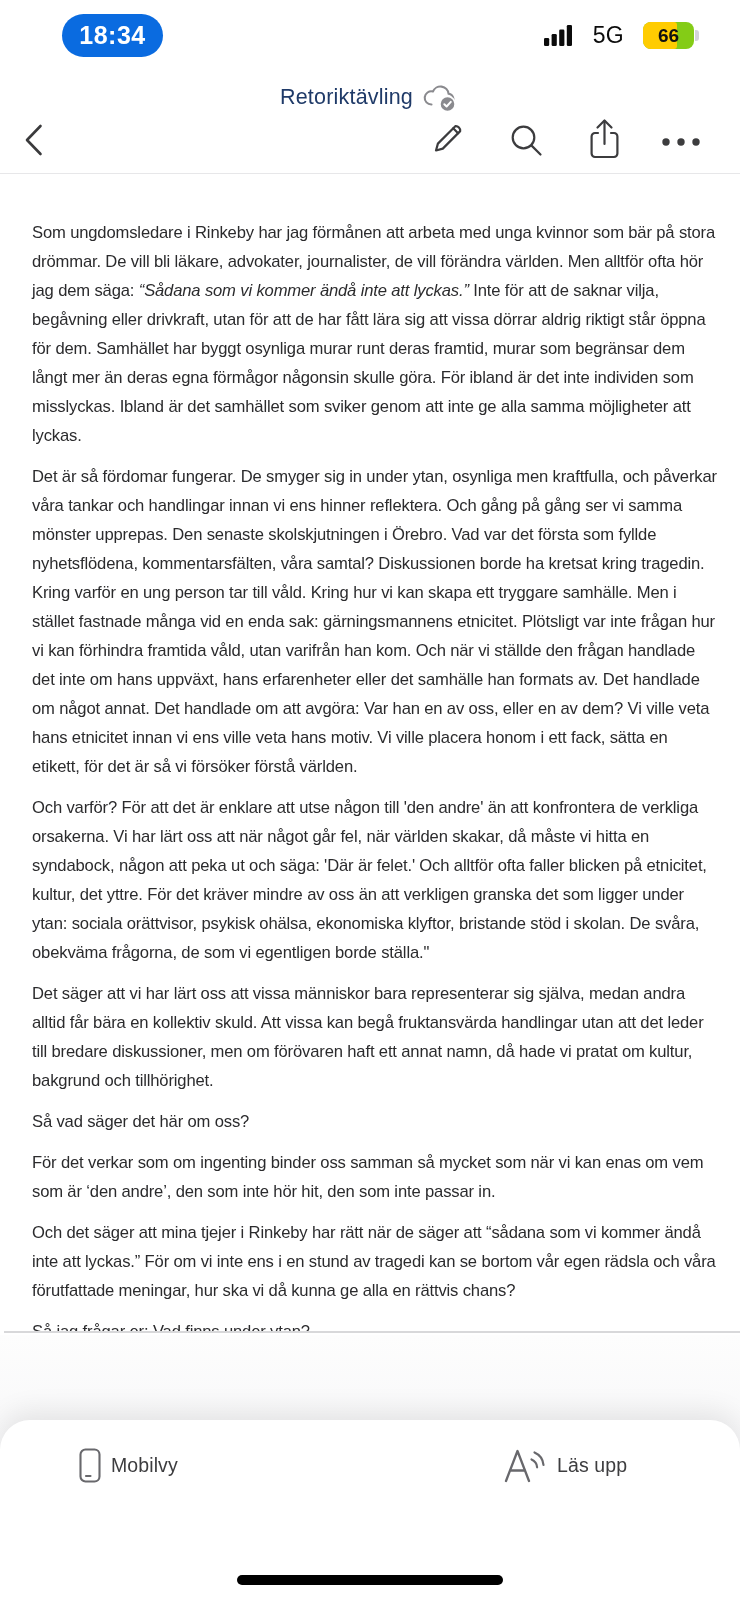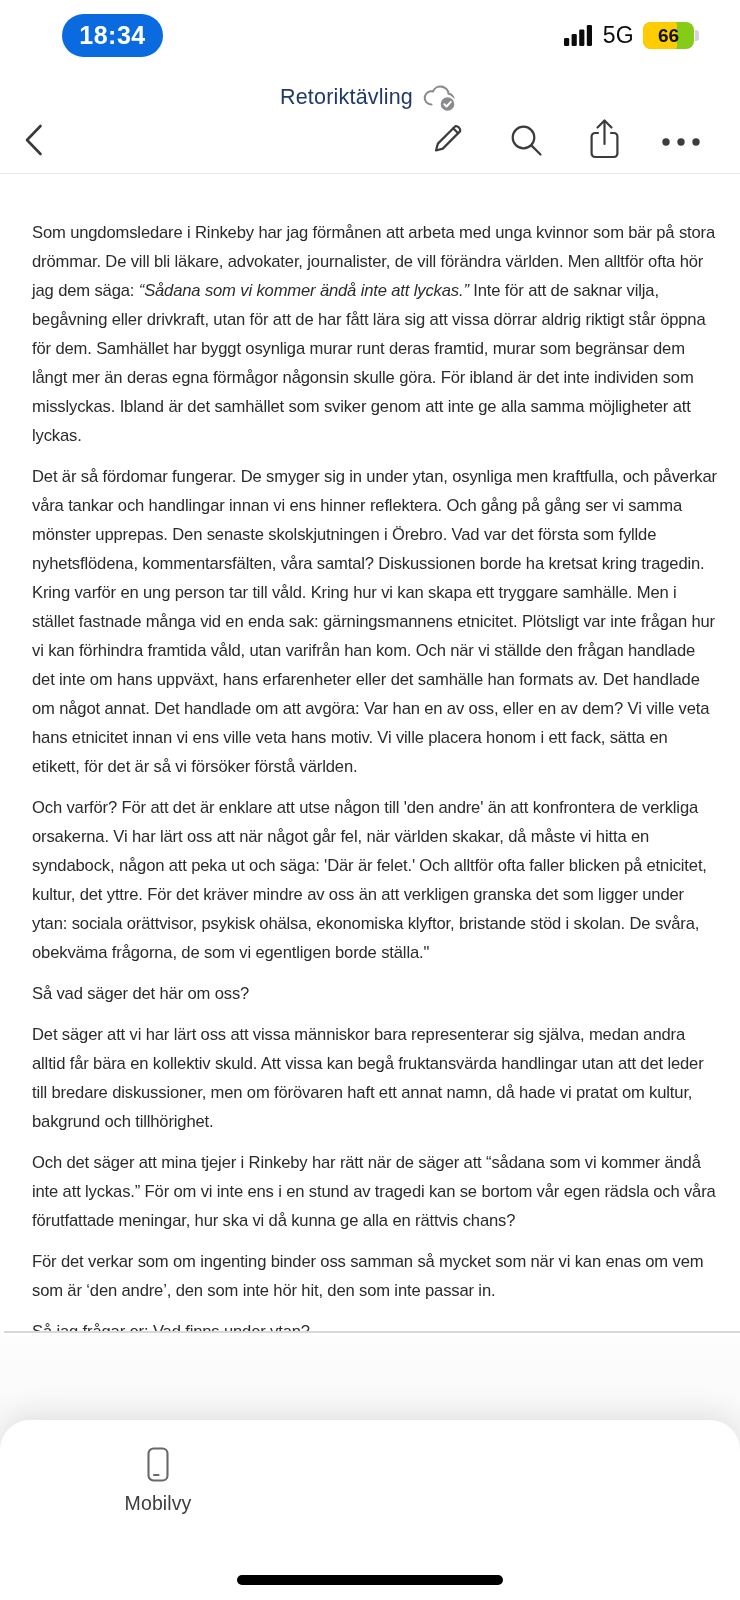--- a/index.html
+++ b/index.html
@@ -4,21 +4,21 @@
 <style>
   * { margin: 0; padding: 0; box-sizing: border-box; }
   html, body { width: 740px; }
   body { font-family: "Liberation Sans", sans-serif; background: #fff; }
   .screen { position: relative; width: 740px; height: 1600px; background: #fff; overflow: hidden; padding-left: 48px; }
 
   
   .time-pill { position: absolute; left: 62px; top: 14px; width: 101px; height: 43px;
     border-radius: 22px; background: #0A6BE0; display: flex; align-items: center; justify-content: center; }
   .time-pill span { color: #fff; font-size: 25px; font-weight: bold; letter-spacing: .5px; }
-  .status-right { position: absolute; right: 46px; top: 22px; display: flex; align-items: center; gap: 9px; }
+  .status-right { position: absolute; right: 46px; top: 22px; display: flex; align-items: center; gap: 19px; }
   .net-label { font-size: 23px; color: #0b0b0b; letter-spacing: .3px; }
   .battery { position: relative; width: 51px; height: 27px; border-radius: 8px; background: #84cc16; overflow: visible; }
   .battery-fill { position: absolute; left: 0; top: 0; bottom: 0; width: 66%; border-radius: 8px 3px 3px 8px; background: #FFCC01; }
   .battery-num { position: absolute; inset: 0; display: flex; align-items: center; justify-content: center;
     font-size: 19px; font-weight: bold; color: #111; }
   .battery-nub { position: absolute; right: -5px; top: 8px; width: 4px; height: 11px; border-radius: 0 3px 3px 0; background: #d4d4d9; }
 
   
   .title-row { position: absolute; left: 0; top: 82px; width: 100%; display: flex; align-items: center; justify-content: center; gap: 9px; }
   .doc-title { font-size: 21.5px; font-weight: 500; color: #1F3A68; letter-spacing: .2px; }
@@ -39,21 +39,21 @@
   .doc-page .italic { font-style: italic; }
 
   
   .below-area { position: absolute; left: 0; top: 1335px; width: 740px; height: 265px;
     background: linear-gradient(180deg, #fdfdfd 0%, #f4f4f6 70%); }
 
   
   .bottom-card { position: absolute; left: 0; top: 1420px; width: 740px; height: 180px; background: #fff;
     border-radius: 30px 30px 0 0; box-shadow: 0 -8px 28px rgba(0,0,0,0.09); }
   .bottom-items { display: flex; justify-content: space-between; padding: 26px 78px 0 78px; }
-  .bottom-item { background: none; border: none; cursor: pointer; display: flex; flex-direction: column;
+  .bottom-item { background: none; border: none; cursor: pointer; display: flex; flex-direction: row;
     align-items: center; gap: 9px; width: 160px; }
   .bottom-item .lbl { font-size: 19.5px; color: #3d3d3f; letter-spacing: .1px; }
   .home-indicator { position: absolute; left: 50%; bottom: 15px; transform: translateX(-50%);
     width: 266px; height: 10px; border-radius: 5px; background: #000; }
 
   svg { display: block; }
 </style>
 </head>
 <body>
 
@@ -135,38 +135,49 @@
       </span>
     </button>
   </div>
   <div class="header-divider"></div>
 
   <div class="doc-page">
     <div>
         <p><span>Som ungdomsledare i Rinkeby har jag förmånen att arbeta med unga kvinnor som bär på stora drömmar. De vill bli läkare, advokater, journalister, de vill förändra världen. Men alltför ofta hör jag dem säga: </span><span class="italic">“Sådana som vi kommer ändå inte att lyckas.”</span><span> Inte för att de saknar vilja, begåvning eller drivkraft, utan för att de har fått lära sig att vissa dörrar aldrig riktigt står öppna för dem. Samhället har byggt osynliga murar runt deras framtid, murar som begränsar dem långt mer än deras egna förmågor någonsin skulle göra. För ibland är det inte individen som misslyckas. Ibland är det samhället som sviker genom att inte ge alla samma möjligheter att lyckas.</span></p>
         <p><span>Det är så fördomar fungerar. De smyger sig in under ytan, osynliga men kraftfulla, och påverkar våra tankar och handlingar innan vi ens hinner reflektera. Och gång på gång ser vi samma mönster upprepas. Den senaste skolskjutningen i Örebro. Vad var det första som fyllde nyhetsflödena, kommentarsfälten, våra samtal? Diskussionen borde ha kretsat kring tragedin. Kring varför en ung person tar till våld. Kring hur vi kan skapa ett tryggare samhälle. Men i stället fastnade många vid en enda sak: gärningsmannens etnicitet. Plötsligt var inte frågan hur vi kan förhindra framtida våld, utan varifrån han kom. Och när vi ställde den frågan handlade det inte om hans uppväxt, hans erfarenheter eller det samhälle han formats av. Det handlade om något annat. Det handlade om att avgöra: Var han en av oss, eller en av dem? Vi ville veta hans etnicitet innan vi ens ville veta hans motiv. Vi ville placera honom i ett fack, sätta en etikett, för det är så vi försöker förstå världen.</span></p>
         <p><span>Och varför? För att det är enklare att utse någon till 'den andre' än att konfrontera de verkliga orsakerna. Vi har lärt oss att när något går fel, när världen skakar, då måste vi hitta en syndabock, någon att peka ut och säga: 'Där är felet.' Och alltför ofta faller blicken på etnicitet, kultur, det yttre. För det kräver mindre av oss än att verkligen granska det som ligger under ytan: sociala orättvisor, psykisk ohälsa, ekonomiska klyftor, bristande stöd i skolan. De svåra, obekväma frågorna, de som vi egentligen borde ställa."</span></p>
+        <p><span>Det säger att vi har lärt oss att vissa människor bara representerar sig själva, medan andra alltid får bära en kollektiv skuld. Att vissa kan begå fruktansvärda handlingar utan att det leder till bredare diskussioner, men om förövaren haft ett annat namn, då hade vi pratat om kultur, bakgrund och tillhörighet.</span></p>
         <p><span>Så vad säger det här om oss?</span></p>
-        <p><span>Det säger att vi har lärt oss att vissa människor bara representerar sig själva, medan andra alltid får bära en kollektiv skuld. Att vissa kan begå fruktansvärda handlingar utan att det leder till bredare diskussioner, men om förövaren haft ett annat namn, då hade vi pratat om kultur, bakgrund och tillhörighet.</span></p>
+        <p><span>För det verkar som om ingenting binder oss samman så mycket som när vi kan enas om vem som är ‘den andre’, den som inte hör hit, den som inte passar in.</span></p>
         <p><span>Och det säger att mina tjejer i Rinkeby har rätt när de säger att “sådana som vi kommer ändå inte att lyckas.” För om vi inte ens i en stund av tragedi kan se bortom vår egen rädsla och våra förutfattade meningar, hur ska vi då kunna ge alla en rättvis chans?</span></p>
-        <p><span>För det verkar som om ingenting binder oss samman så mycket som när vi kan enas om vem som är ‘den andre’, den som inte hör hit, den som inte passar in.</span></p>
         <p><span>Så jag frågar er: Vad finns under ytan?</span></p>
       </div>
   </div>
 
   <div class="below-area"></div>
 
   <div class="bottom-card">
     <div class="bottom-items">
       <button class="bottom-item">
         <span>
           <svg width="24" height="37" viewBox="0 0 24 37">
             <rect x="2.5" y="2.5" width="19" height="32" rx="5" fill="none" stroke="#68686c" stroke-width="2.1"></rect>
             <path d="M8 29 h4.5" fill="none" stroke="#68686c" stroke-width="2.1" stroke-linecap="round"></path>
           </svg>
         </span>
         <span class="lbl">Mobilvy</span>
       </button>
+      <button class="bottom-item">
+        <span>
+          <svg width="46" height="38" viewBox="0 0 46 38">
+            <path d="M4 35 L15.5 5 L27 35" fill="none" stroke="#68686c" stroke-width="2.3" stroke-linecap="round" stroke-linejoin="round"></path>
+            <path d="M8.8 24.5 h13.4" fill="none" stroke="#68686c" stroke-width="2.3" stroke-linecap="round"></path>
+            <path d="M29.5 13.5 a9 9 0 0 1 5.6 7.8" fill="none" stroke="#68686c" stroke-width="2.2" stroke-linecap="round"></path>
+            <path d="M32.5 6.5 a15 15 0 0 1 9 12.5" fill="none" stroke="#68686c" stroke-width="2.2" stroke-linecap="round"></path>
+          </svg>
+        </span>
+        <span class="lbl">Läs upp</span>
+      </button>
     </div>
     <div class="home-indicator"></div>
   </div>
 
 </div>
 
 </body></html>

